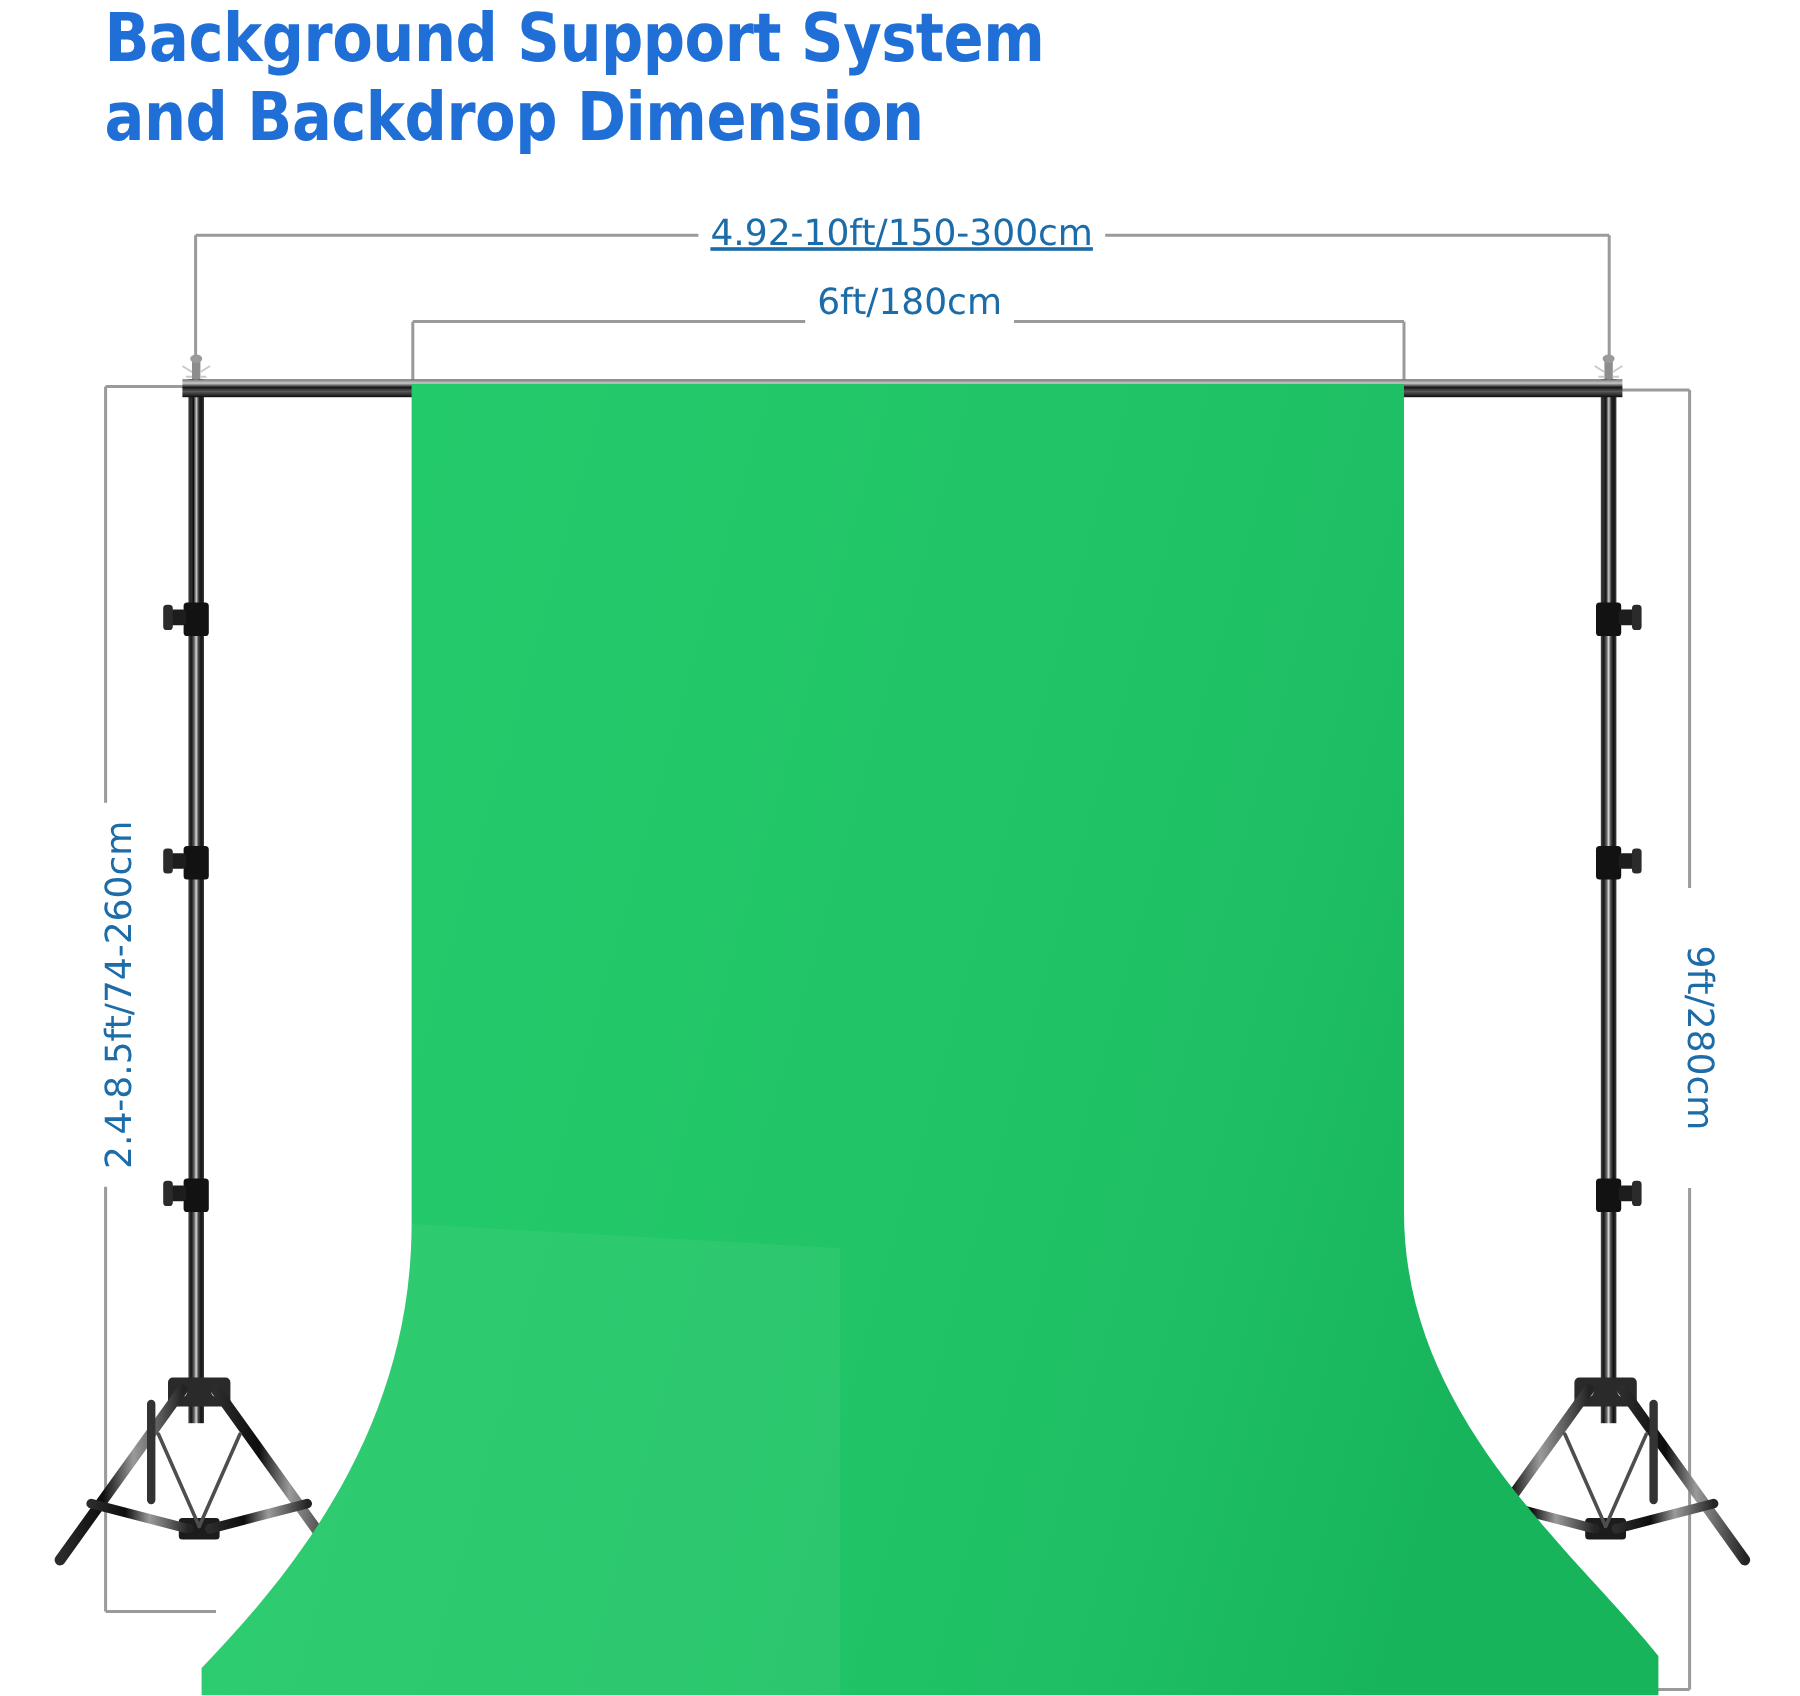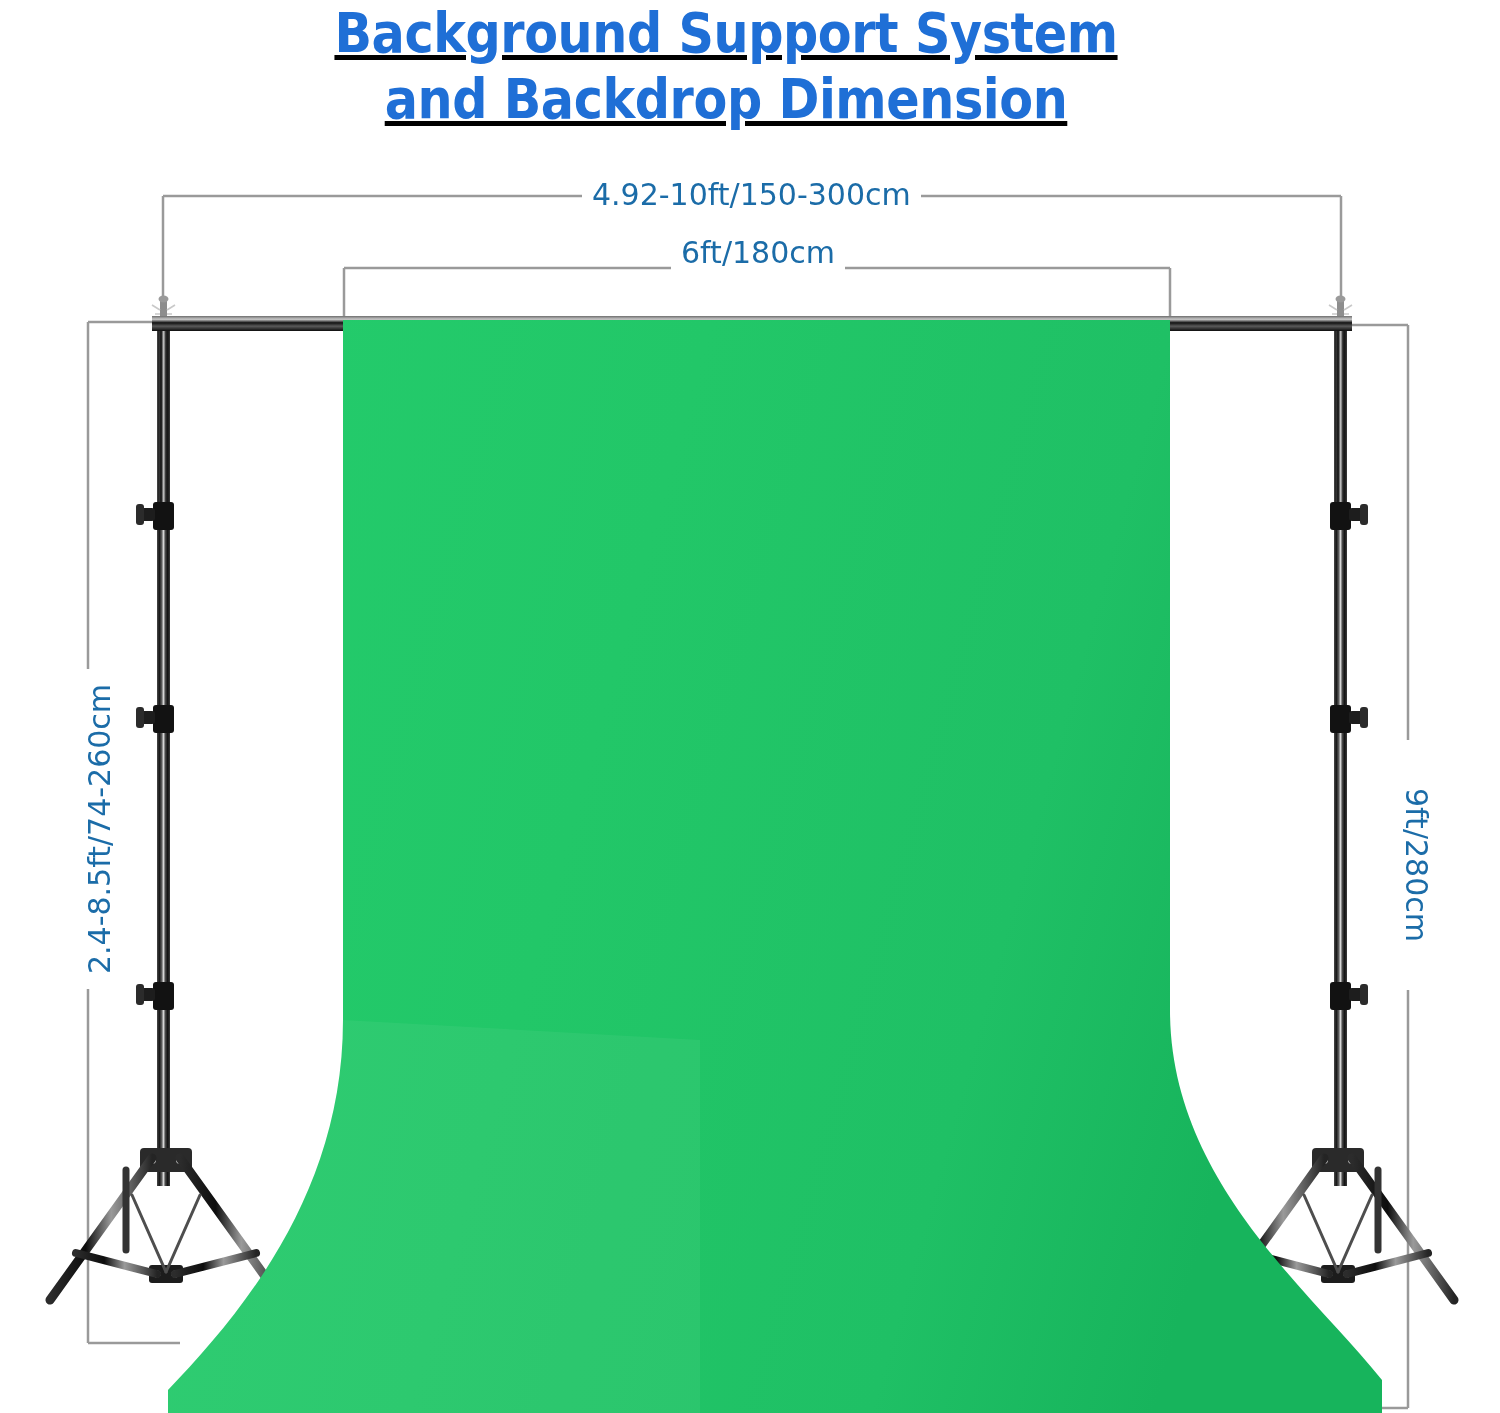--- a/index.html
+++ b/index.html
@@ -6,23 +6,21 @@
   body{font-family:"Liberation Sans", sans-serif;}
   #stage{
     position:relative;
     width:1500px;height:1413px;
     background:#ffffff;
     overflow:hidden;
   }
   #stage svg{position:absolute;left:0;top:0;}
   .title-wrap{
     position:absolute;left:0;top:0;width:1452px;
-    text-align:center;
     pointer-events:none;
-    text-decoration:underline;
   }
   .title-line{
     color:#1f6fd6;
     font-family:"DejaVu Sans", sans-serif;
     font-weight:bold;
     font-size:56px;
     line-height:66px;
     letter-spacing:-0.5px;
     transform:scaleX(0.88);
     transform-origin:center;
@@ -32,21 +30,21 @@
     position:absolute;
     color:#1b6ca8;
     font-family:"DejaVu Sans", sans-serif;
     font-weight:400;
     font-size:30px;
     line-height:34px;
     white-space:nowrap;
     background:#ffffff;
     padding:0 10px;
   }
-  #label-top-width{ left:582px; top:178px; }
+  #label-top-width{ left:582px; top:178px;text-decoration:underline; }
   #label-bar-width{ left:671px; top:236px; }
   #label-height-left{
     left:-60px; top:812px;
     width:300px; text-align:center;
     transform:rotate(-90deg);
     transform-origin:center center;
   }
   #label-height-right{
     left:1291px; top:848px;
     width:230px; text-align:center;

